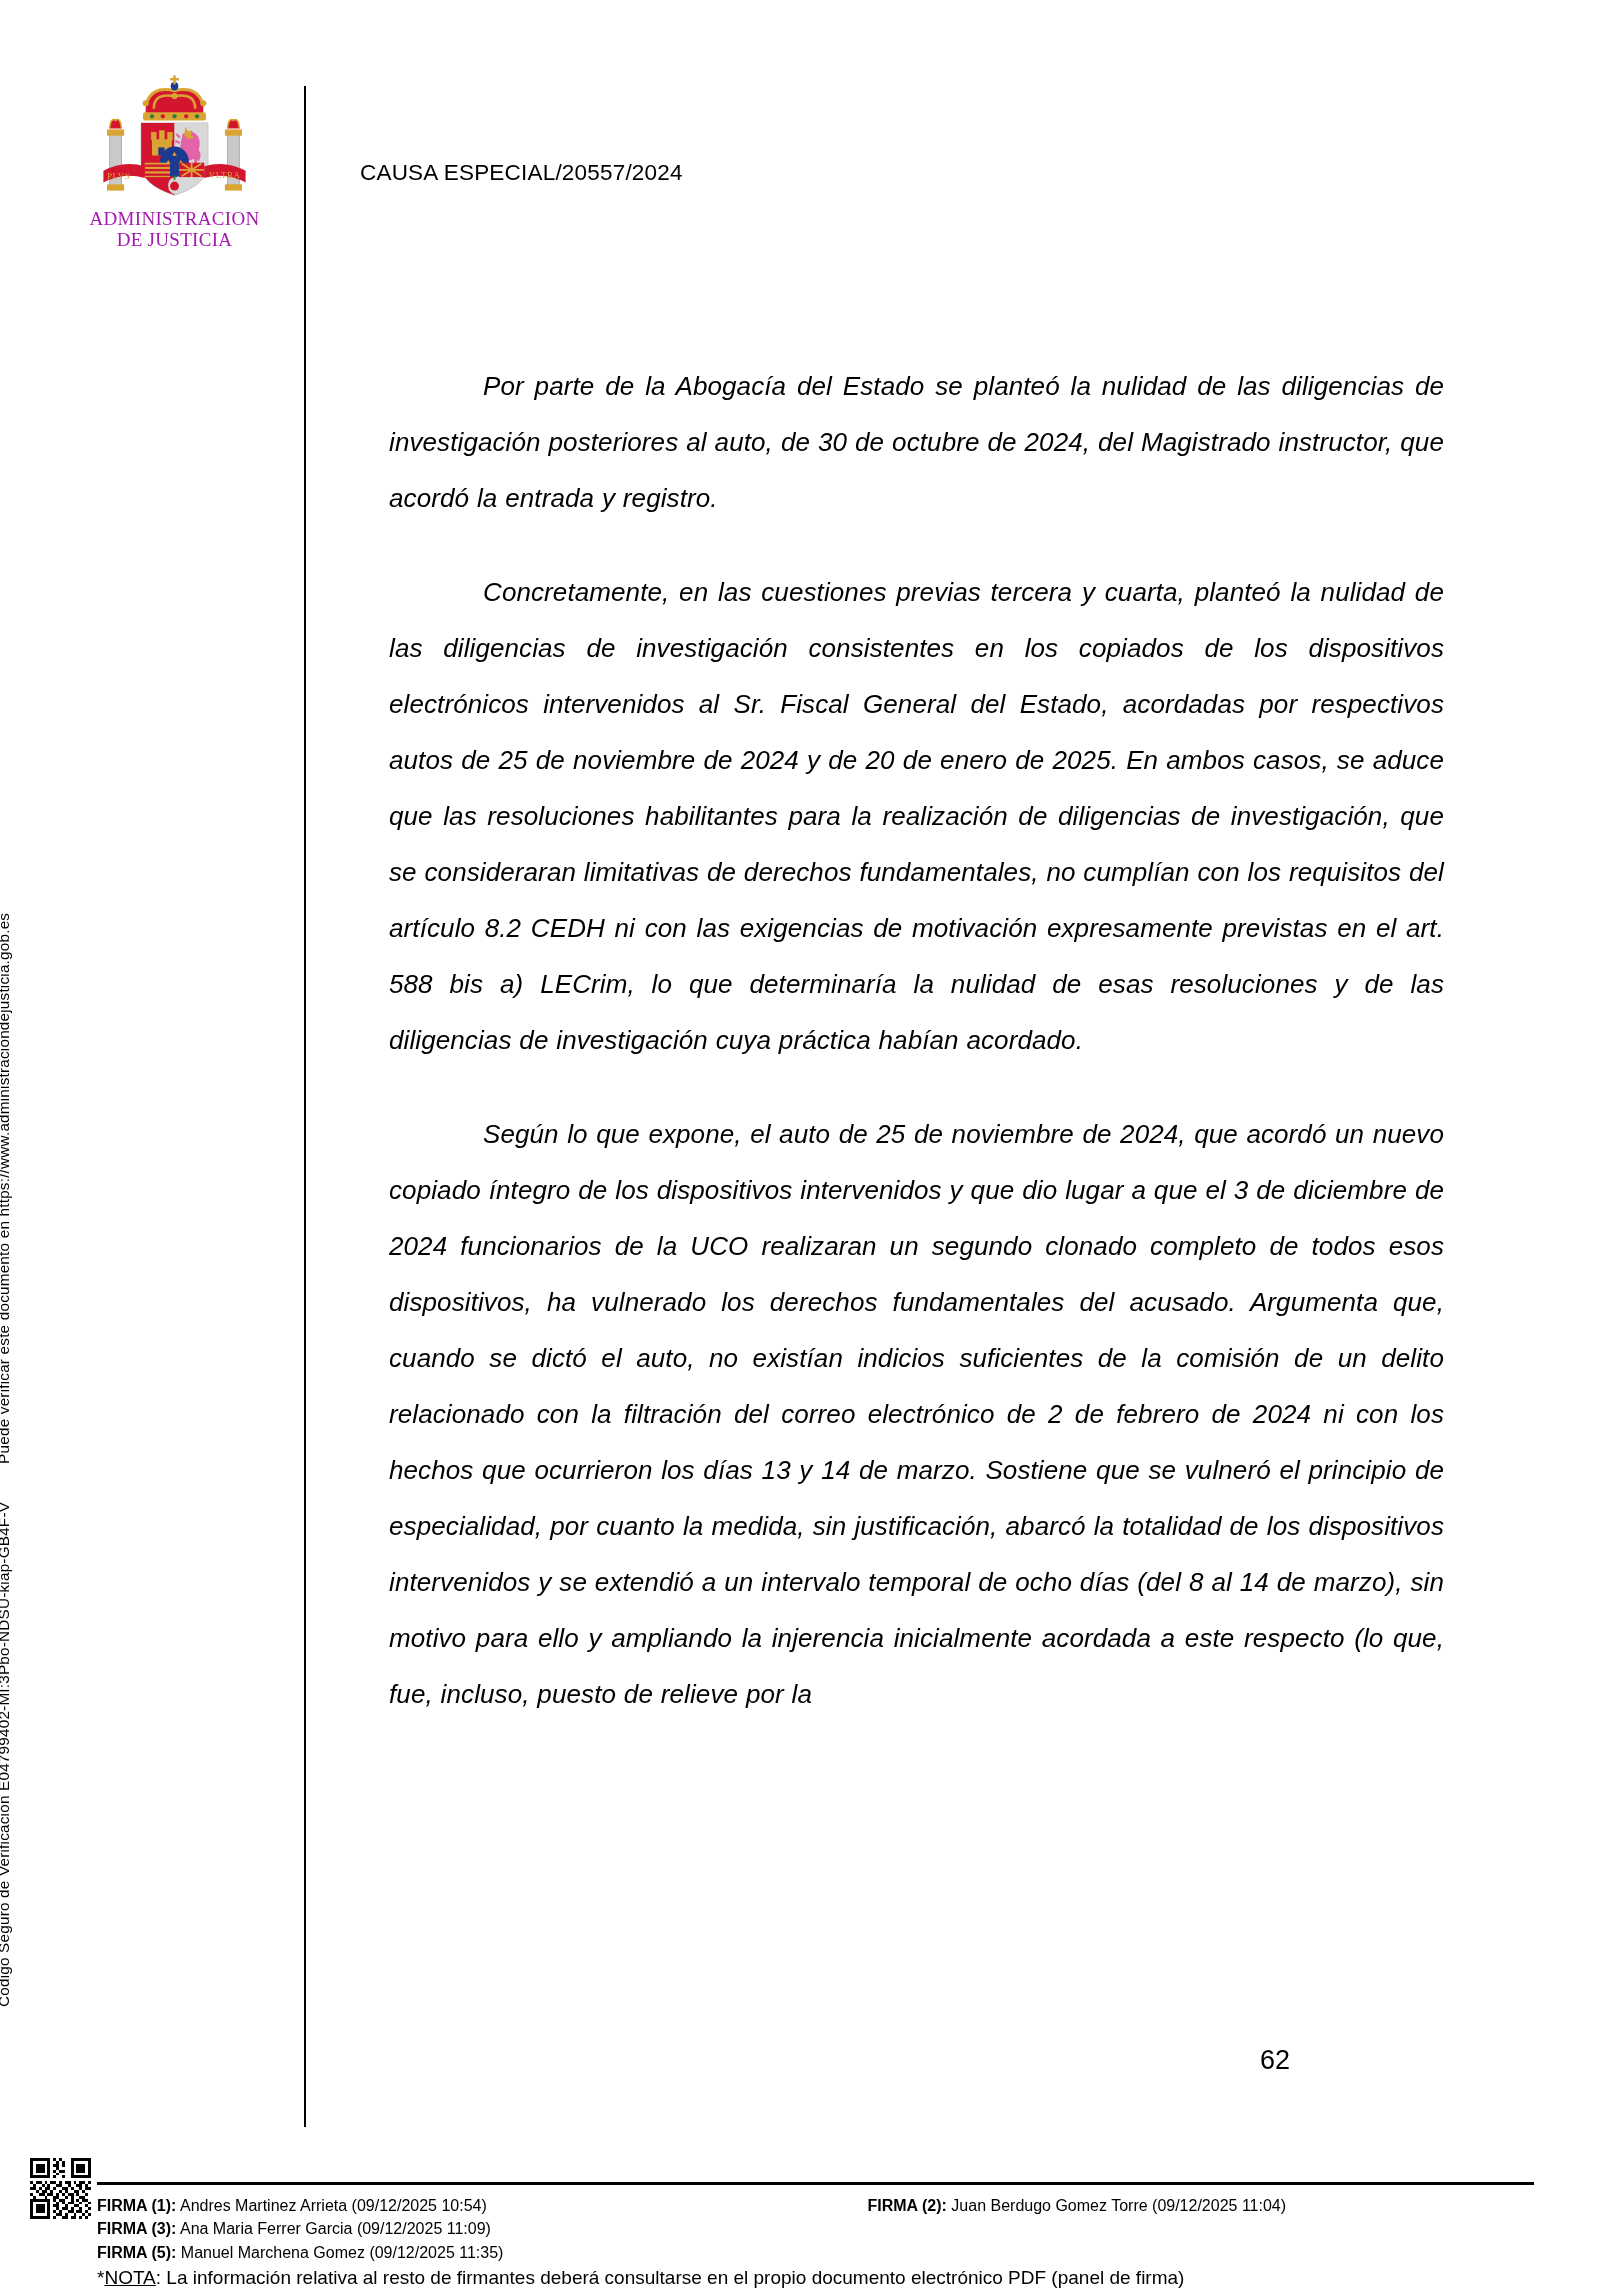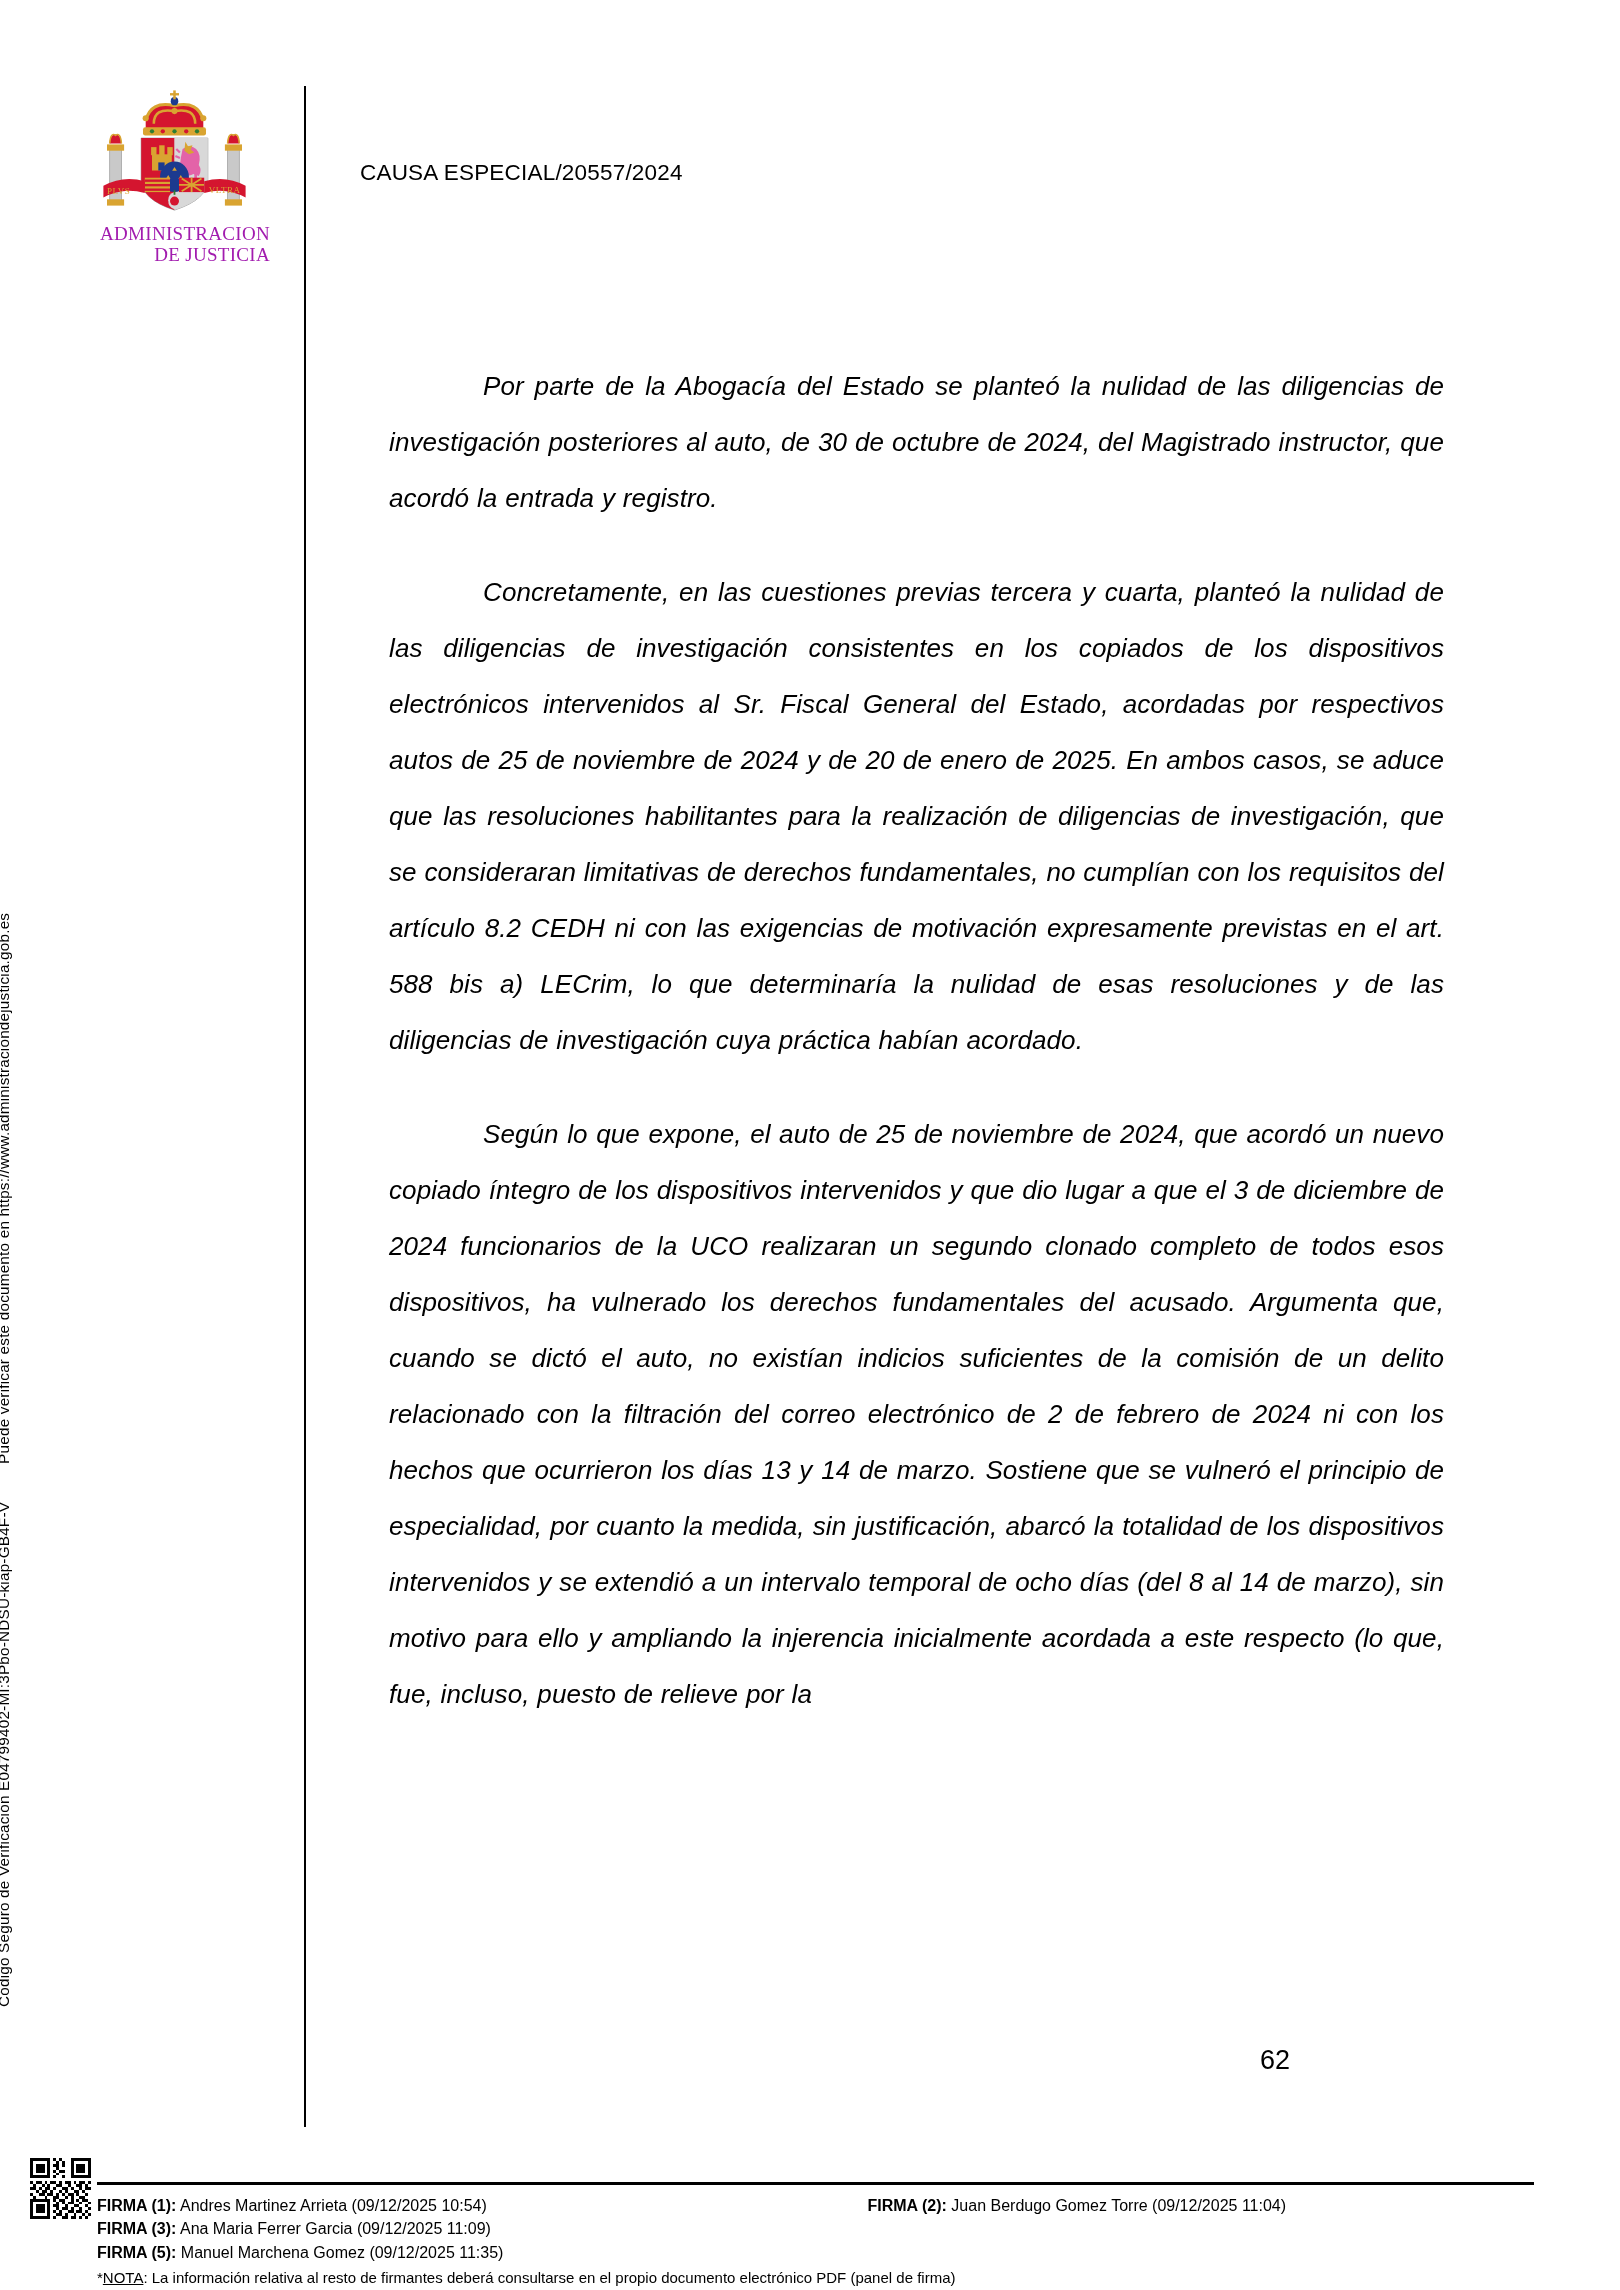--- a/index.html
+++ b/index.html
@@ -50,23 +50,23 @@
     top: 2158px;
     width: 61px;
     height: 61px;
   }
   .qr svg { display:block; }
 
   
   .emblem-block {
     position: absolute;
     left: 79px;
-    top: 84px;
+    top: 69px;
     width: 191px;
-    text-align: right;
+    text-align: center;
   }
   .emblem-svg { display: block; margin: 0 auto; }
   .emblem-caption {
     font-family: "Liberation Serif", serif;
     font-size: 19px;
     line-height: 1.12;
     letter-spacing: 0.3px;
     color: #a21caf;
     margin-top: 1.8px;
   }
@@ -141,21 +141,21 @@
   }
   .sig-col { width: 50%; }
   .sig-col.right { padding-left: 52px; box-sizing: border-box; }
   .sig-line {
     font-size: 16px;
     line-height: 23.4px;
     white-space: nowrap;
   }
   .sig-line b { font-weight: bold; }
   .footer-note {
-    font-size: 15px;
+    font-size: 19px;
     line-height: 20px;
     margin-top: 3.6px;
     white-space: nowrap;
   }
   .footer-note .u { text-decoration: underline; }
 </style>
 </head>
 <body>
 
 <div class="page">

